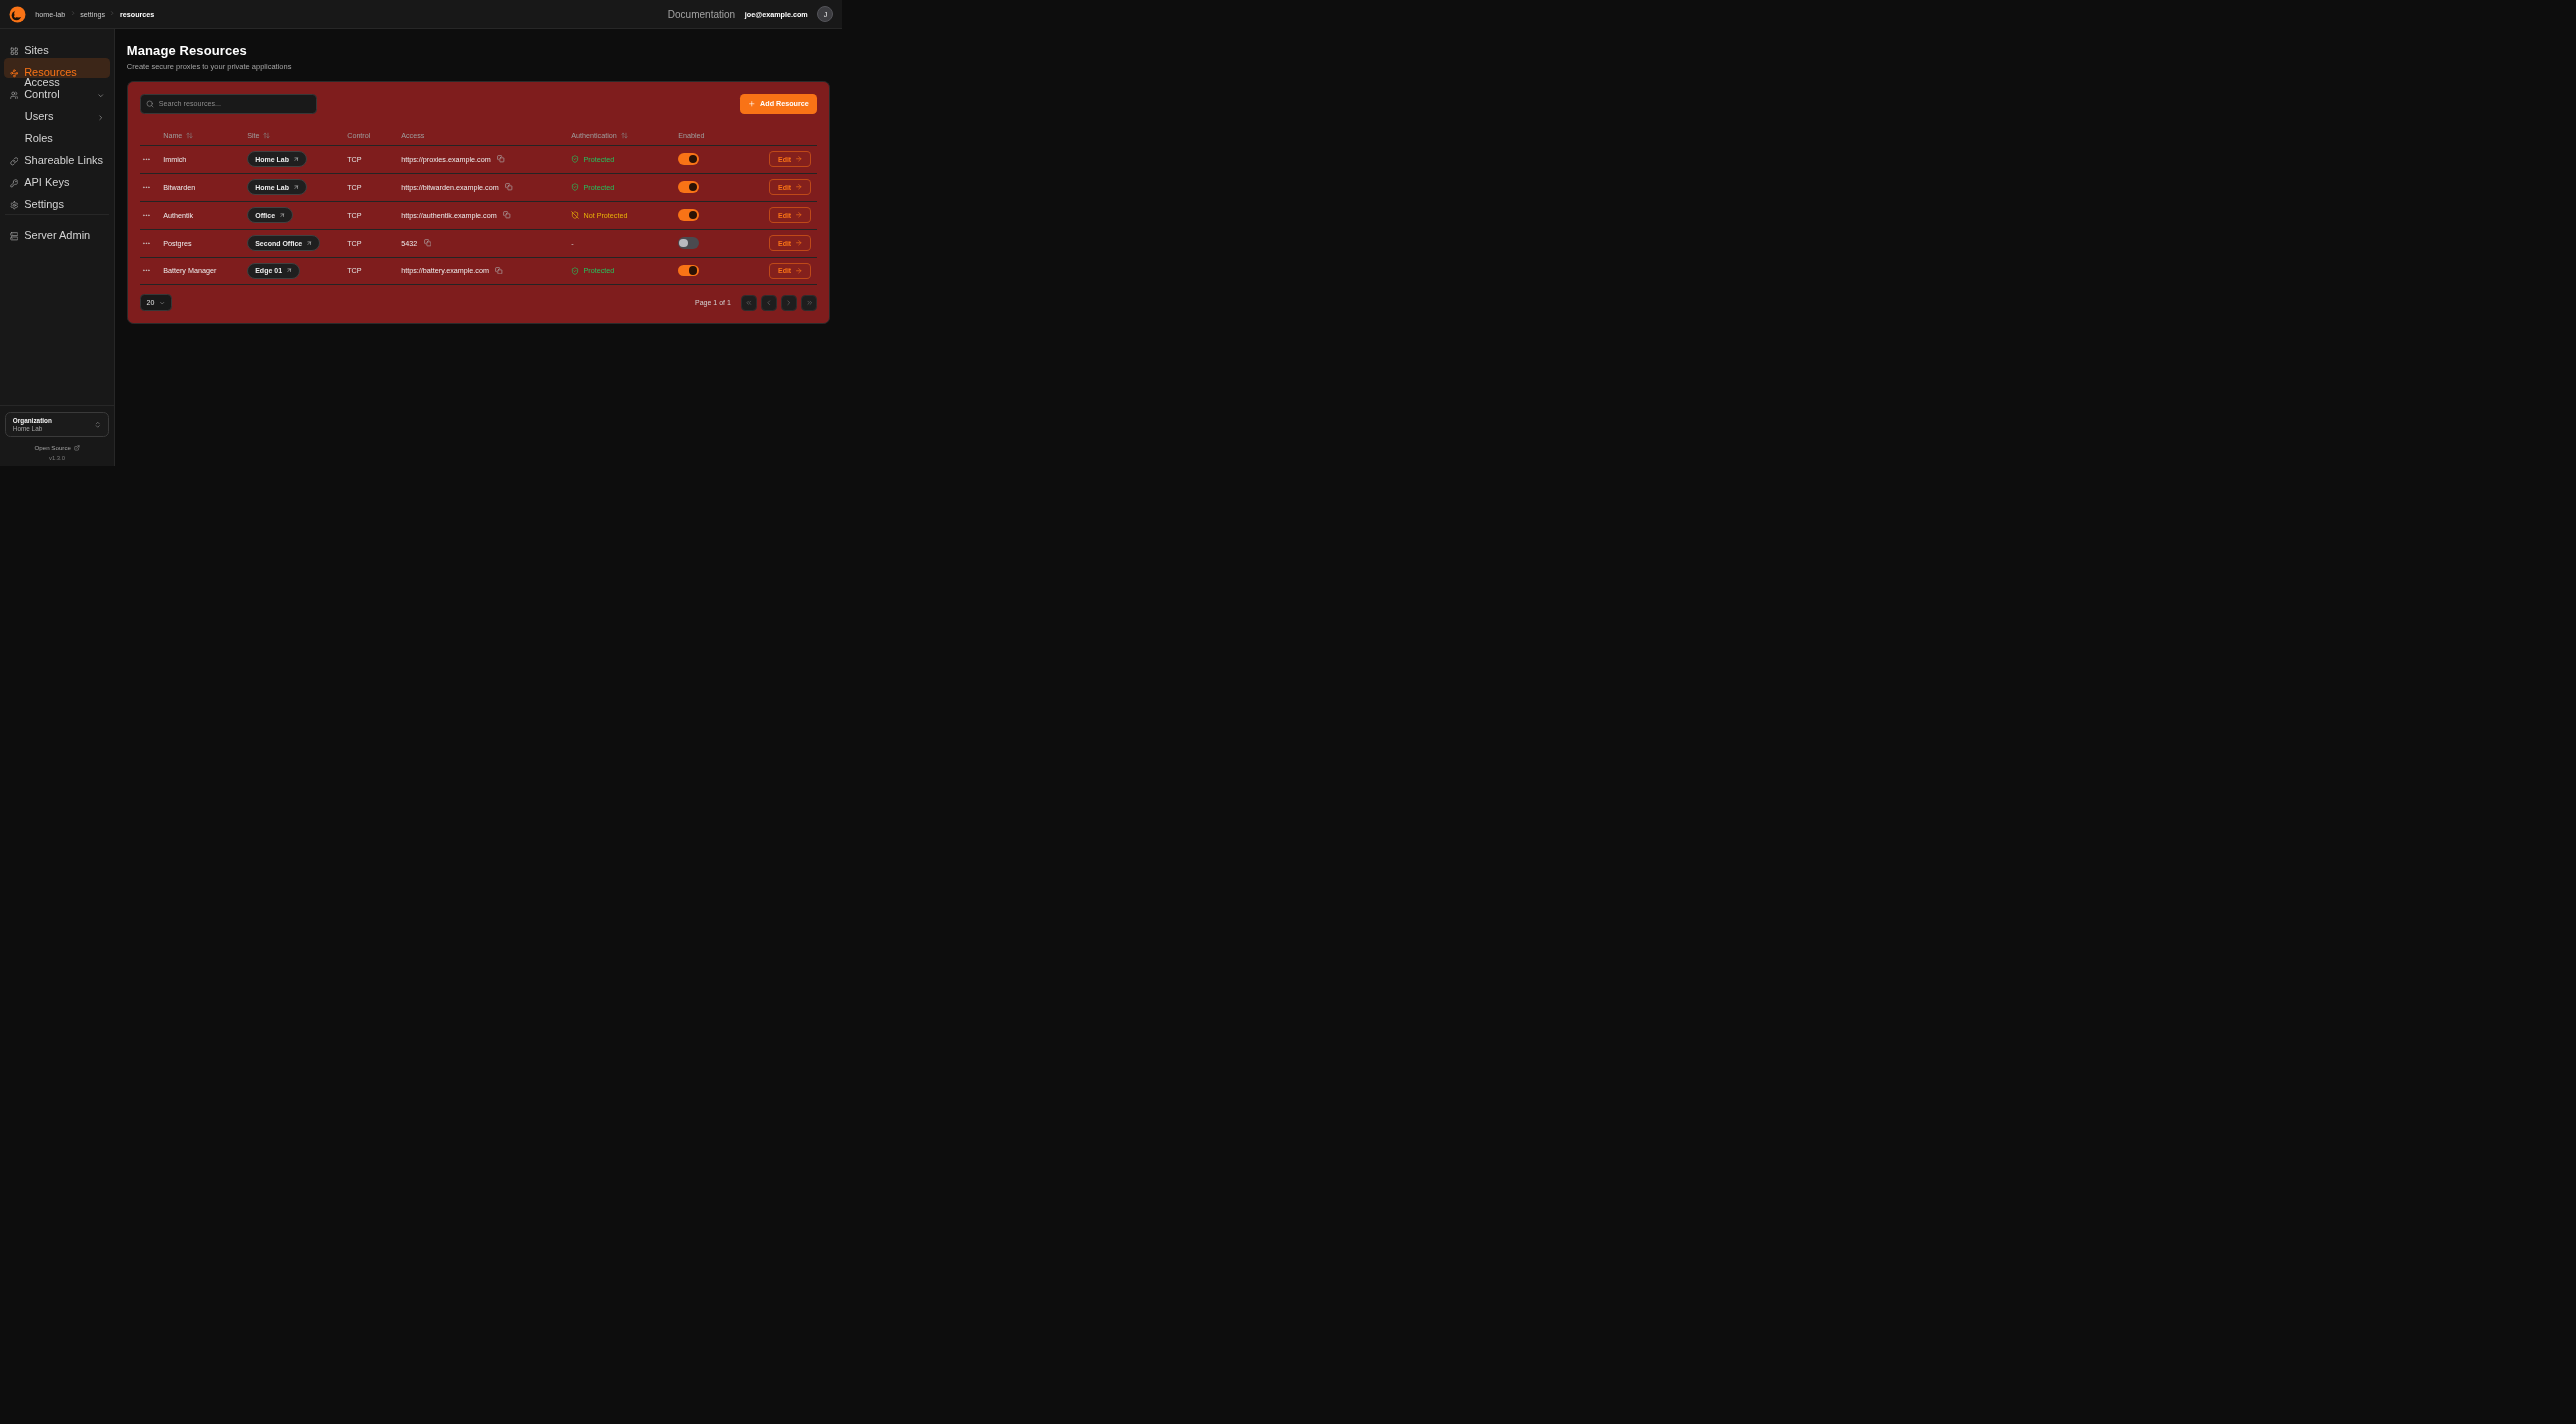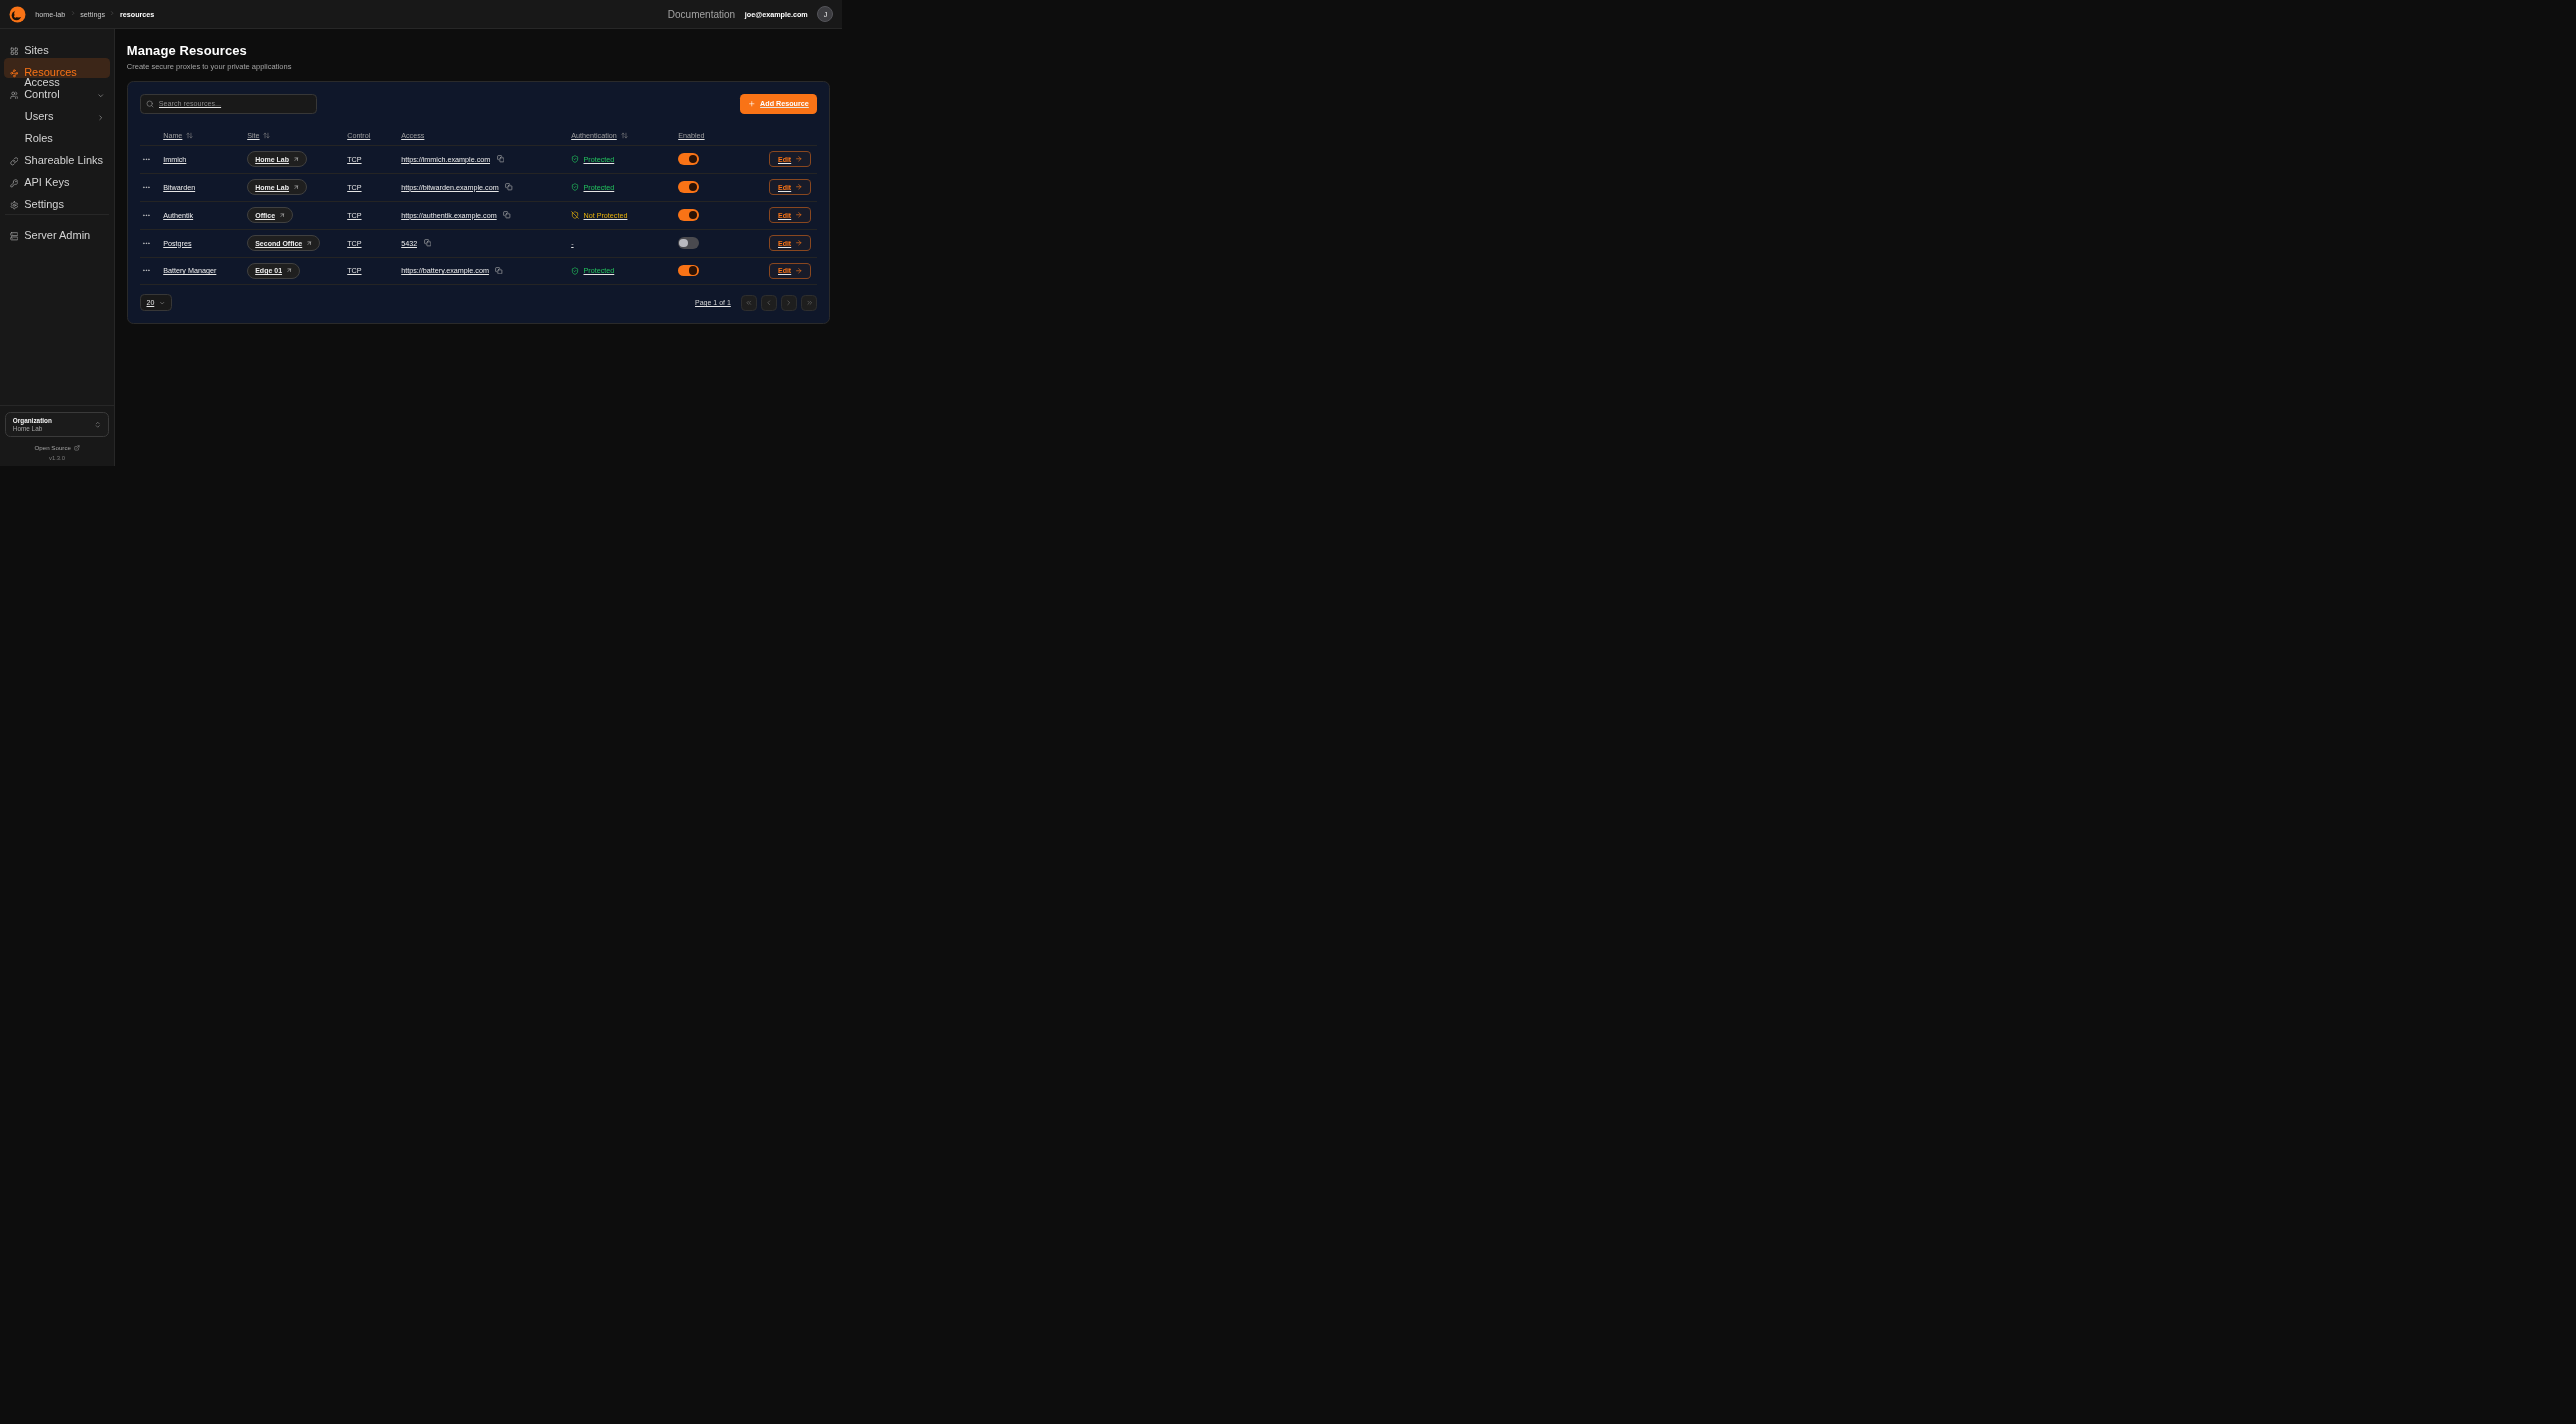--- a/index.html
+++ b/index.html
@@ -40,21 +40,21 @@
   .org-name { font-size:6.4px; color:#a3a3a3; margin-top:1.1px; }
   .org-chev { color:#8a8a8a; }
   .open-source { margin-top:7.5px; display:flex; justify-content:center; align-items:center; gap:2.7px; color:#a3a3a3; font-size:6.2px; cursor:pointer; }
   .version { margin-top:3.2px; text-align:center; color:#7a7a7a; font-size:5.9px; }
 
   
   .main { flex:1; padding:14px 11.8px 0; min-width:0; overflow:hidden; }
   .page-title { font-size:13px; font-weight:700; color:#ffffff; letter-spacing:0.1px; }
   .page-subtitle { margin-top:3.8px; font-size:7.5px; color:#a3a3a3; }
 
-  .card { margin-top:10.7px; background:#0f172a; border:0.5px solid #2a2a2a; border-radius:6.4px; padding:11.8px;text-decoration:underline; }
+  .card { margin-top:10.7px; background:#7f1d1d; border:0.5px solid #2a2a2a; border-radius:6.4px; padding:11.8px; }
   .card-toolbar { display:flex; align-items:center; justify-content:space-between; }
   .search-box { width:177px; height:19.3px; border:0.5px solid #373737; border-radius:4.3px; display:flex; align-items:center; gap:4.3px; padding:0 5.9px; color:#8a8a8a; background:#191919; }
   .search-box input { flex:1; background:transparent; border:0; outline:0; color:#e5e5e5; font-size:7.2px; font-family:"Liberation Sans", sans-serif; }
   .search-box input::placeholder { color:#8a8a8a; }
   .add-btn { height:19.3px; padding:0 8.6px; border:0; border-radius:4.3px; background:var(--accent); color:#ffffff; font-size:7.2px; font-weight:700; display:flex; align-items:center; gap:4.3px; cursor:pointer; font-family:"Liberation Sans", sans-serif; }
 
   
   .table { margin-top:13px; }
   .thead, .trow { display:grid; grid-template-columns:23.6px 84px 100px 54px 170px 107px 70px minmax(0,1fr); align-items:center; }
   .thead { height:18px; color:#9f9f9f; font-size:7.2px;text-align:center; }
@@ -328,21 +328,21 @@
       <button class="site-pill">
         <span>Home Lab</span>
         <svg class="ic" width="6.4" height="6.4" viewBox="0 0 24 24">
                       <path d="M7 7h10v10"></path>
                       <path d="M7 17 17 7"></path>
                     </svg>
       </button>
     </div>
     <div class="cell c-proto">TCP</div>
     <div class="cell c-access">
-      <span class="access-text">https://immich.example.com</span>
+      <span class="access-text">https://proxies.example.com</span>
       <button class="copy-btn">
                     <svg class="ic" width="7.5" height="7.5" viewBox="0 0 24 24">
                       <rect x="9" y="9" width="13" height="13" rx="2"></rect>
                       <path d="M5 15H4a2 2 0 0 1-2-2V4a2 2 0 0 1 2-2h9a2 2 0 0 1 2 2v1"></path>
                     </svg>
                   </button>
     </div>
     <div class="cell c-auth">
       <span class="auth-badge">
         <svg class="ic ic-prot" width="8" height="8" viewBox="0 0 24 24">

